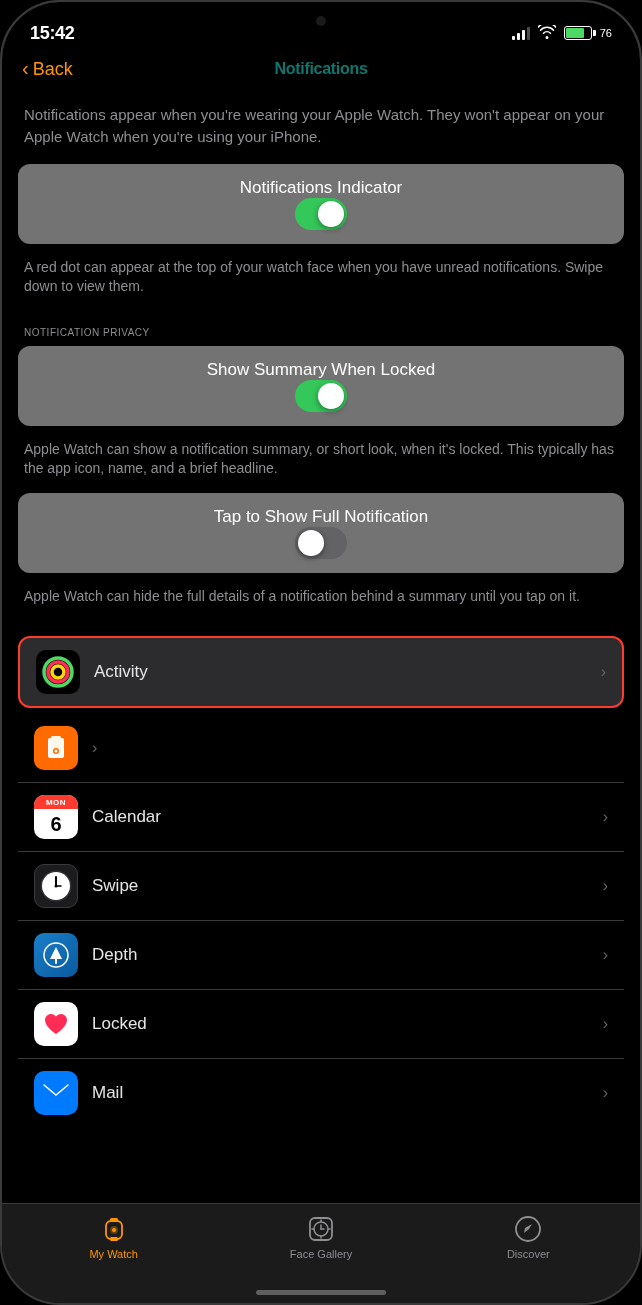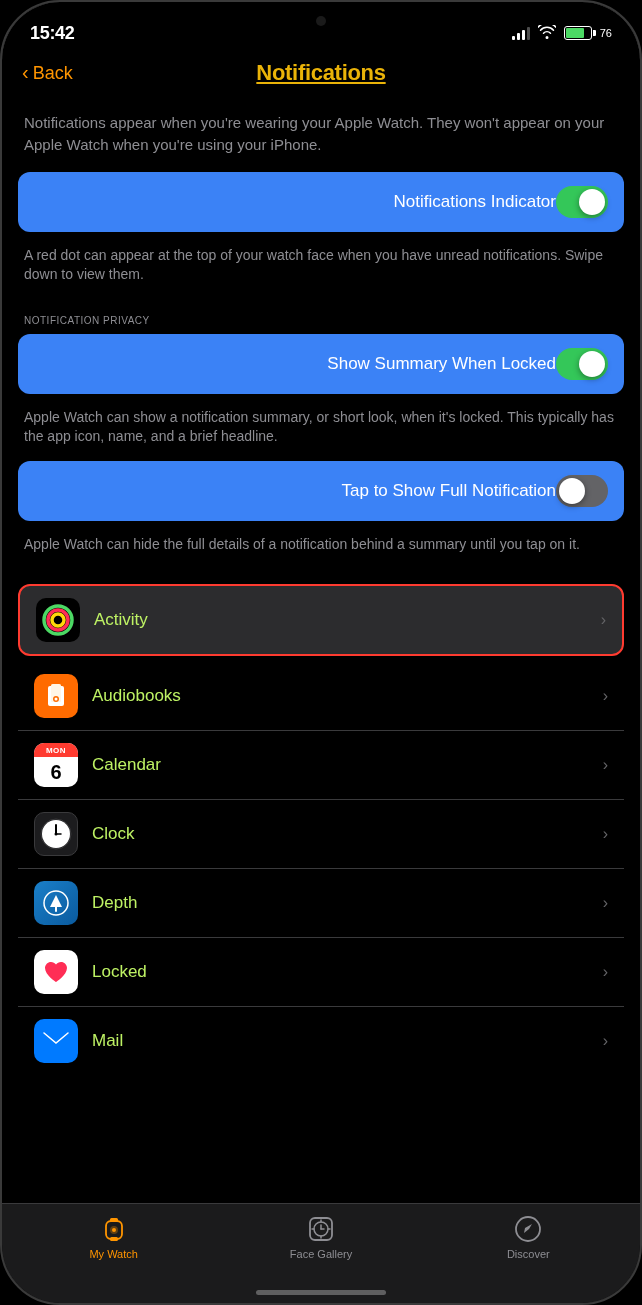--- a/index.html
+++ b/index.html
@@ -150,25 +150,24 @@
       font-weight: 300;
       margin-top: -1px;
     }
 
     .back-label {
       font-size: 18px;
       font-weight: 400;
     }
 
     .nav-title {
-      color: #eab308;
-      font-size: 22px;
+      color: #0f766e;
+      font-size: 16px;
       font-weight: 700;
       letter-spacing: -0.3px;
-      text-decoration: underline;
     }
 
     
     .content {
       flex: 1;
       overflow-y: auto;
       overflow-x: hidden;
       padding: 10px 0 12px;
     }
 
@@ -177,28 +176,29 @@
     
     .description-text {
       color: #8E8E93;
       font-size: 15px;
       line-height: 1.45;
       padding: 6px 22px 16px;
     }
 
     
     .setting-row {
-      background: #3b82f6;
+      background: #737373;
       border-radius: 12px;
       margin: 0 16px 6px;
       display: flex;
       align-items: center;
-      justify-content: flex-end;
+      justify-content: center;
       padding: 14px 16px;
       min-height: 56px;
+      flex-direction: column;
     }
 
     .setting-label {
       color: #fff;
       font-size: 17px;
       font-weight: 400;
     }
 
     
     .toggle {
@@ -274,21 +274,21 @@
       border-radius: 10px;
       overflow: hidden;
       flex-shrink: 0;
       margin-right: 14px;
       display: flex;
       align-items: center;
       justify-content: center;
     }
 
     .app-name {
-      color: #bef264;
+      color: #e5e5e5;
       font-size: 17px;
       flex: 1;
     }
 
     .chevron-right {
       color: #636366;
       font-size: 16px;
       font-weight: 300;
     }
 
@@ -536,21 +536,20 @@
       <div class="app-list-item">
         <div class="app-icon-wrap audiobooks-icon">
           <svg width="28" height="28" viewBox="0 0 28 28" fill="none">
             <rect x="6" y="4" width="16" height="20" rx="2" fill="white"></rect>
             <rect x="9" y="2" width="10" height="18" rx="2" fill="#ffe0b2"></rect>
             <rect x="9" y="2" width="10" height="18" rx="2" fill="white" opacity="0.7"></rect>
             <circle cx="14" cy="17" r="3" fill="#FF6B00"></circle>
             <circle cx="14" cy="17" r="1.5" fill="white"></circle>
           </svg>
         </div>
-        <span class="app-name">Audiobooks</span>
         <span class="chevron-right">›</span>
       </div>
 
       <div class="app-list-item">
         <div class="app-icon-wrap" style="padding:0; overflow:hidden;">
           <div class="calendar-icon" style="width:44px;height:44px;border-radius:0;">
             <div class="cal-header">
               <span style="color:white;font-size:8px;font-weight:600;letter-spacing:0.5px;">MON</span>
             </div>
             <div class="cal-day">6</div>
@@ -563,21 +562,21 @@
       <div class="app-list-item">
         <div class="app-icon-wrap" style="background:#1c1c1e; border: 1px solid #3a3a3c;">
           <svg width="34" height="34" viewBox="0 0 34 34">
             <circle cx="17" cy="17" r="15" fill="#1c1c1e" stroke="#3a3a3c" stroke-width="1"></circle>
             <circle cx="17" cy="17" r="14" fill="white"></circle>
             <line x1="17" y1="17" x2="17" y2="8" stroke="#000" stroke-width="2" stroke-linecap="round"></line>
             <line x1="17" y1="17" x2="22" y2="17" stroke="#000" stroke-width="1.5" stroke-linecap="round"></line>
             <circle cx="17" cy="17" r="1.5" fill="#000"></circle>
           </svg>
         </div>
-        <span class="app-name">Clock</span>
+        <span class="app-name">Swipe</span>
         <span class="chevron-right">›</span>
       </div>
 
       <div class="app-list-item">
         <div class="app-icon-wrap depth-icon">
           <svg width="28" height="28" viewBox="0 0 28 28" fill="none">
             <circle cx="14" cy="14" r="12" stroke="white" stroke-width="1.5" fill="none"></circle>
             <polygon points="14,6 20,18 8,18" fill="white"></polygon>
             <line x1="14" y1="18" x2="14" y2="22" stroke="white" stroke-width="2" stroke-linecap="round"></line>
           </svg>

